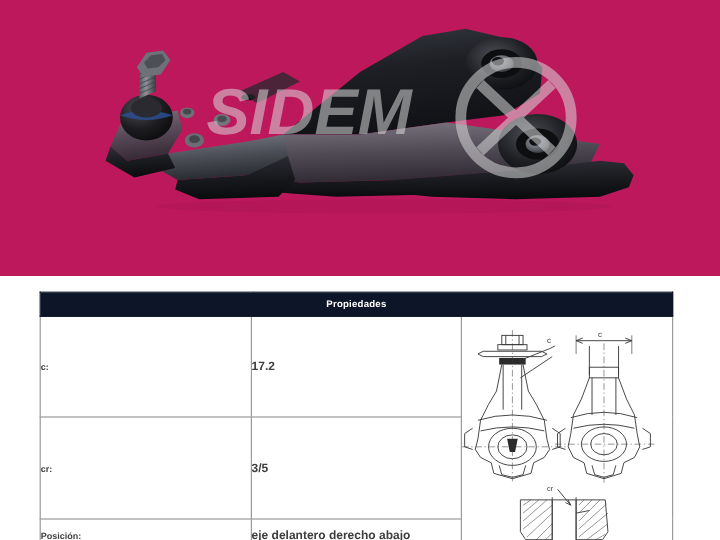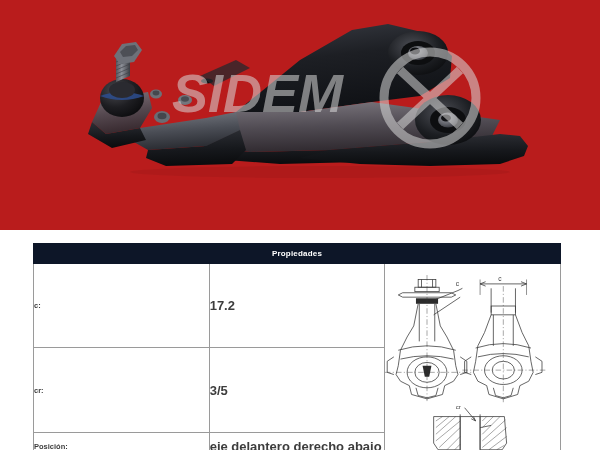--- a/index.html
+++ b/index.html
@@ -15,21 +15,21 @@
     overflow: hidden;
   }
 
   
   #product-photo {
     position: absolute;
     left: 0;
     top: 0;
     width: 600px;
     height: 230px;
-    background: #b91c1c;
+    background: #be185d;
   }
   #product-photo svg { display: block; }
 
   
   #properties-table {
     position: absolute;
     left: 33px;
     top: 243px;
     width: 528px;
     border-collapse: collapse;
@@ -57,21 +57,21 @@
     width: 186px;
     padding: 0 8px;
     font-weight: bold;
     font-size: 7.5px;
     color: #3d3d3d;
   }
   .cell-value {
     width: 184px;
     padding: 0 8px;
     font-weight: bold;
-    font-size: 13px;
+    font-size: 10px;
     color: #3d3d3d;
   }
   .cell-draw {
     width: 158px;
     padding: 0;
     text-align: center;
     vertical-align: top;
   }
   .row-tall { height: 76px; }
   .row-short { height: 25px; }

